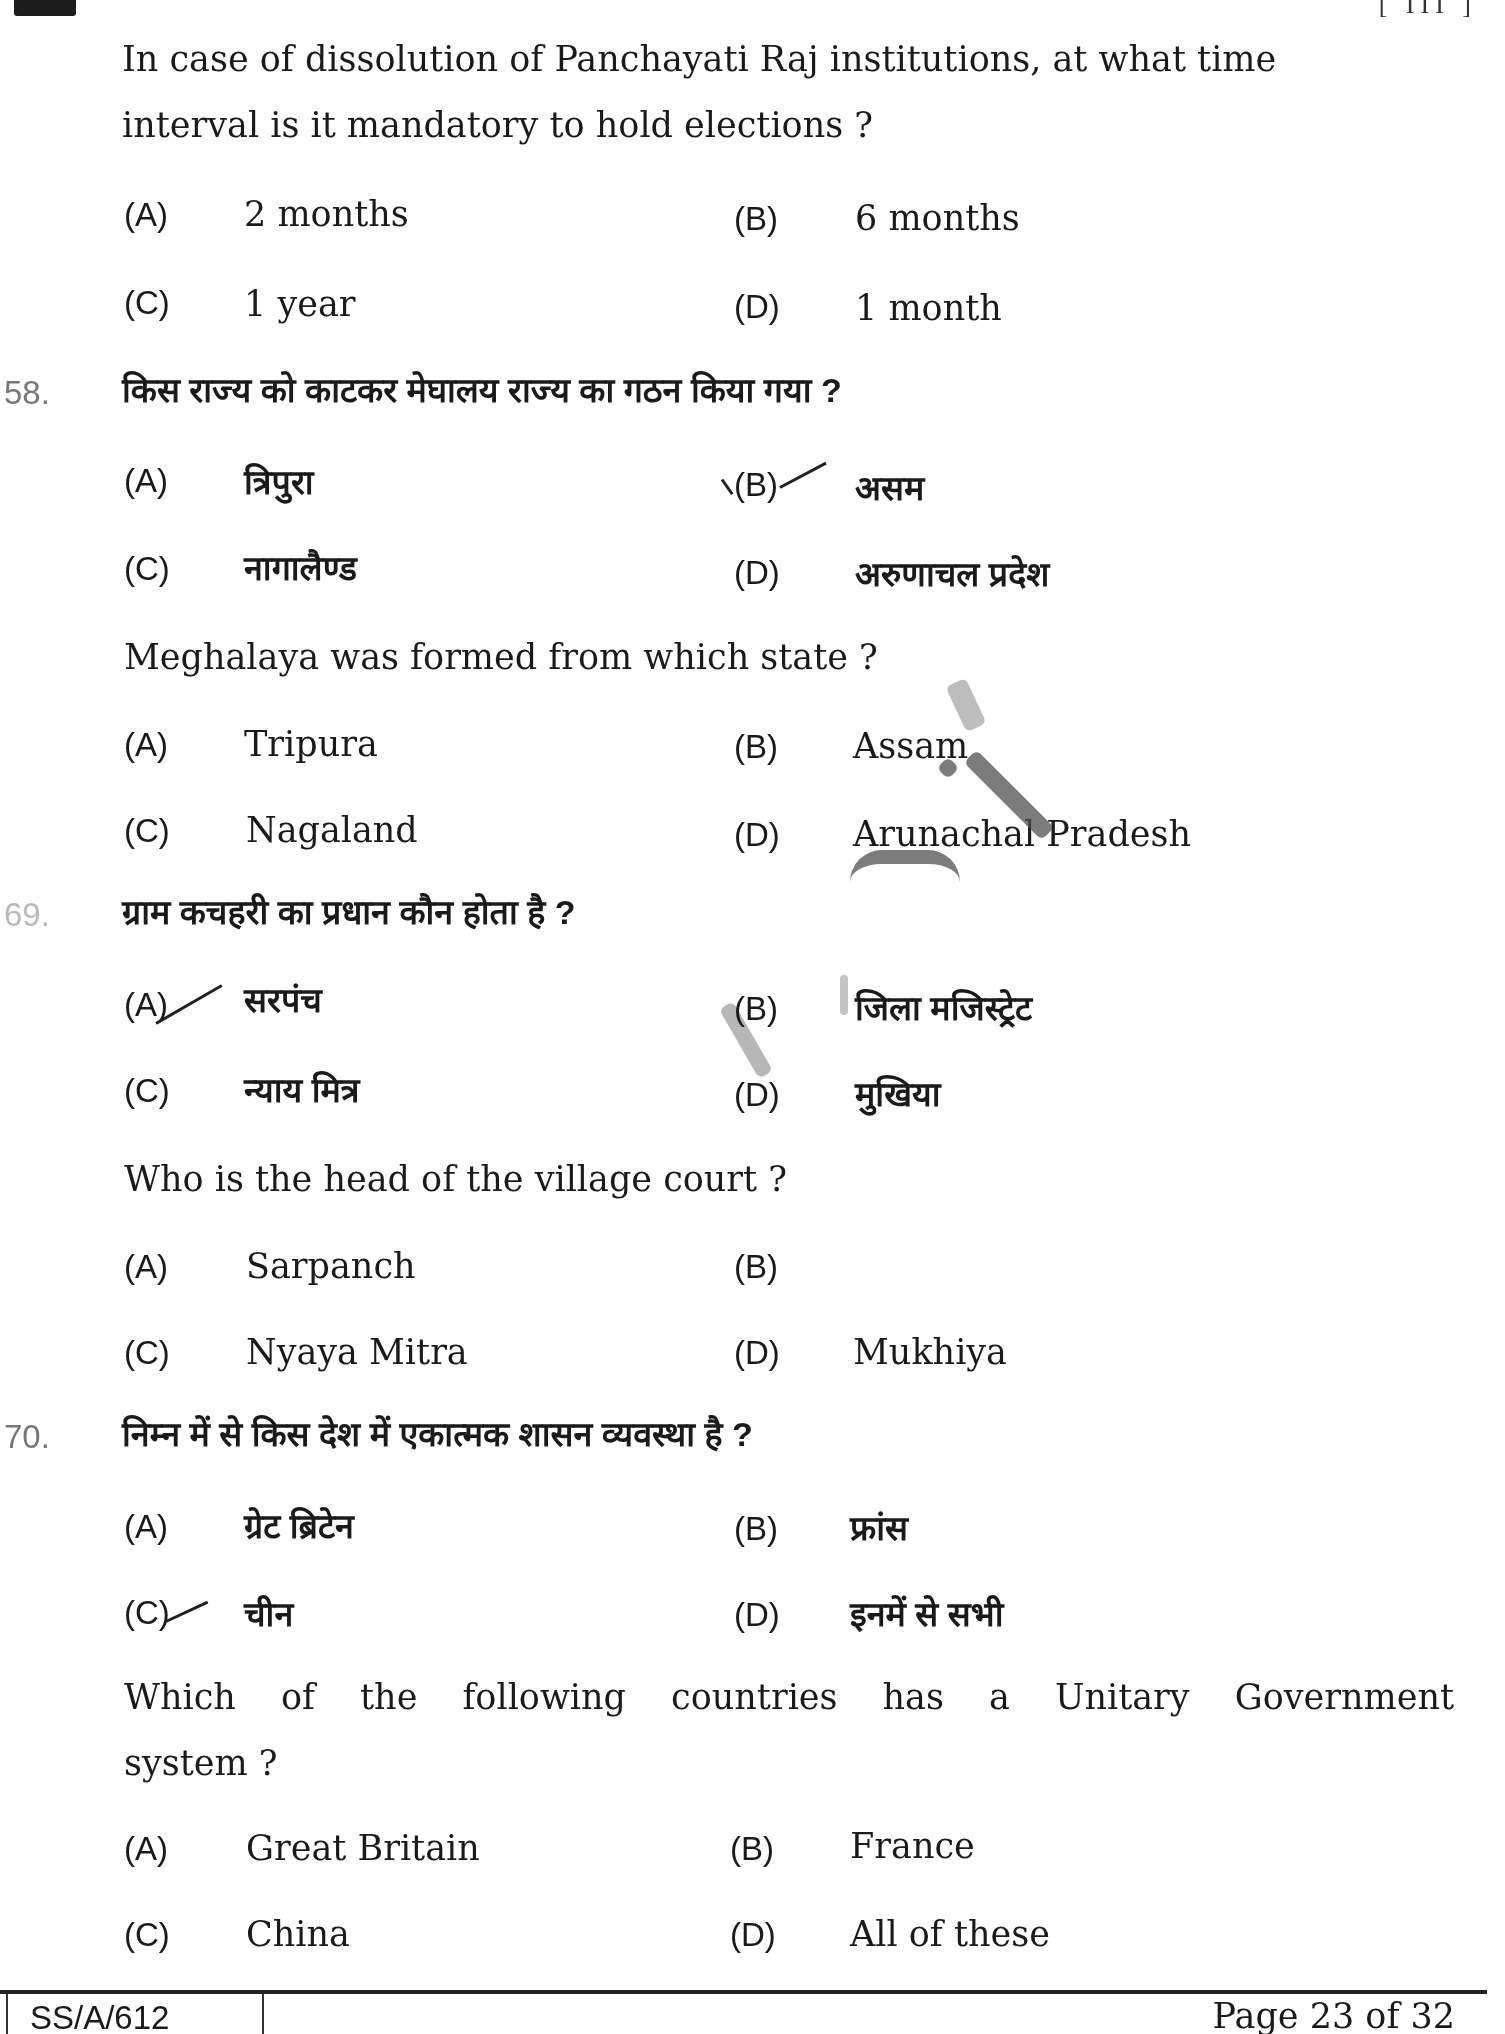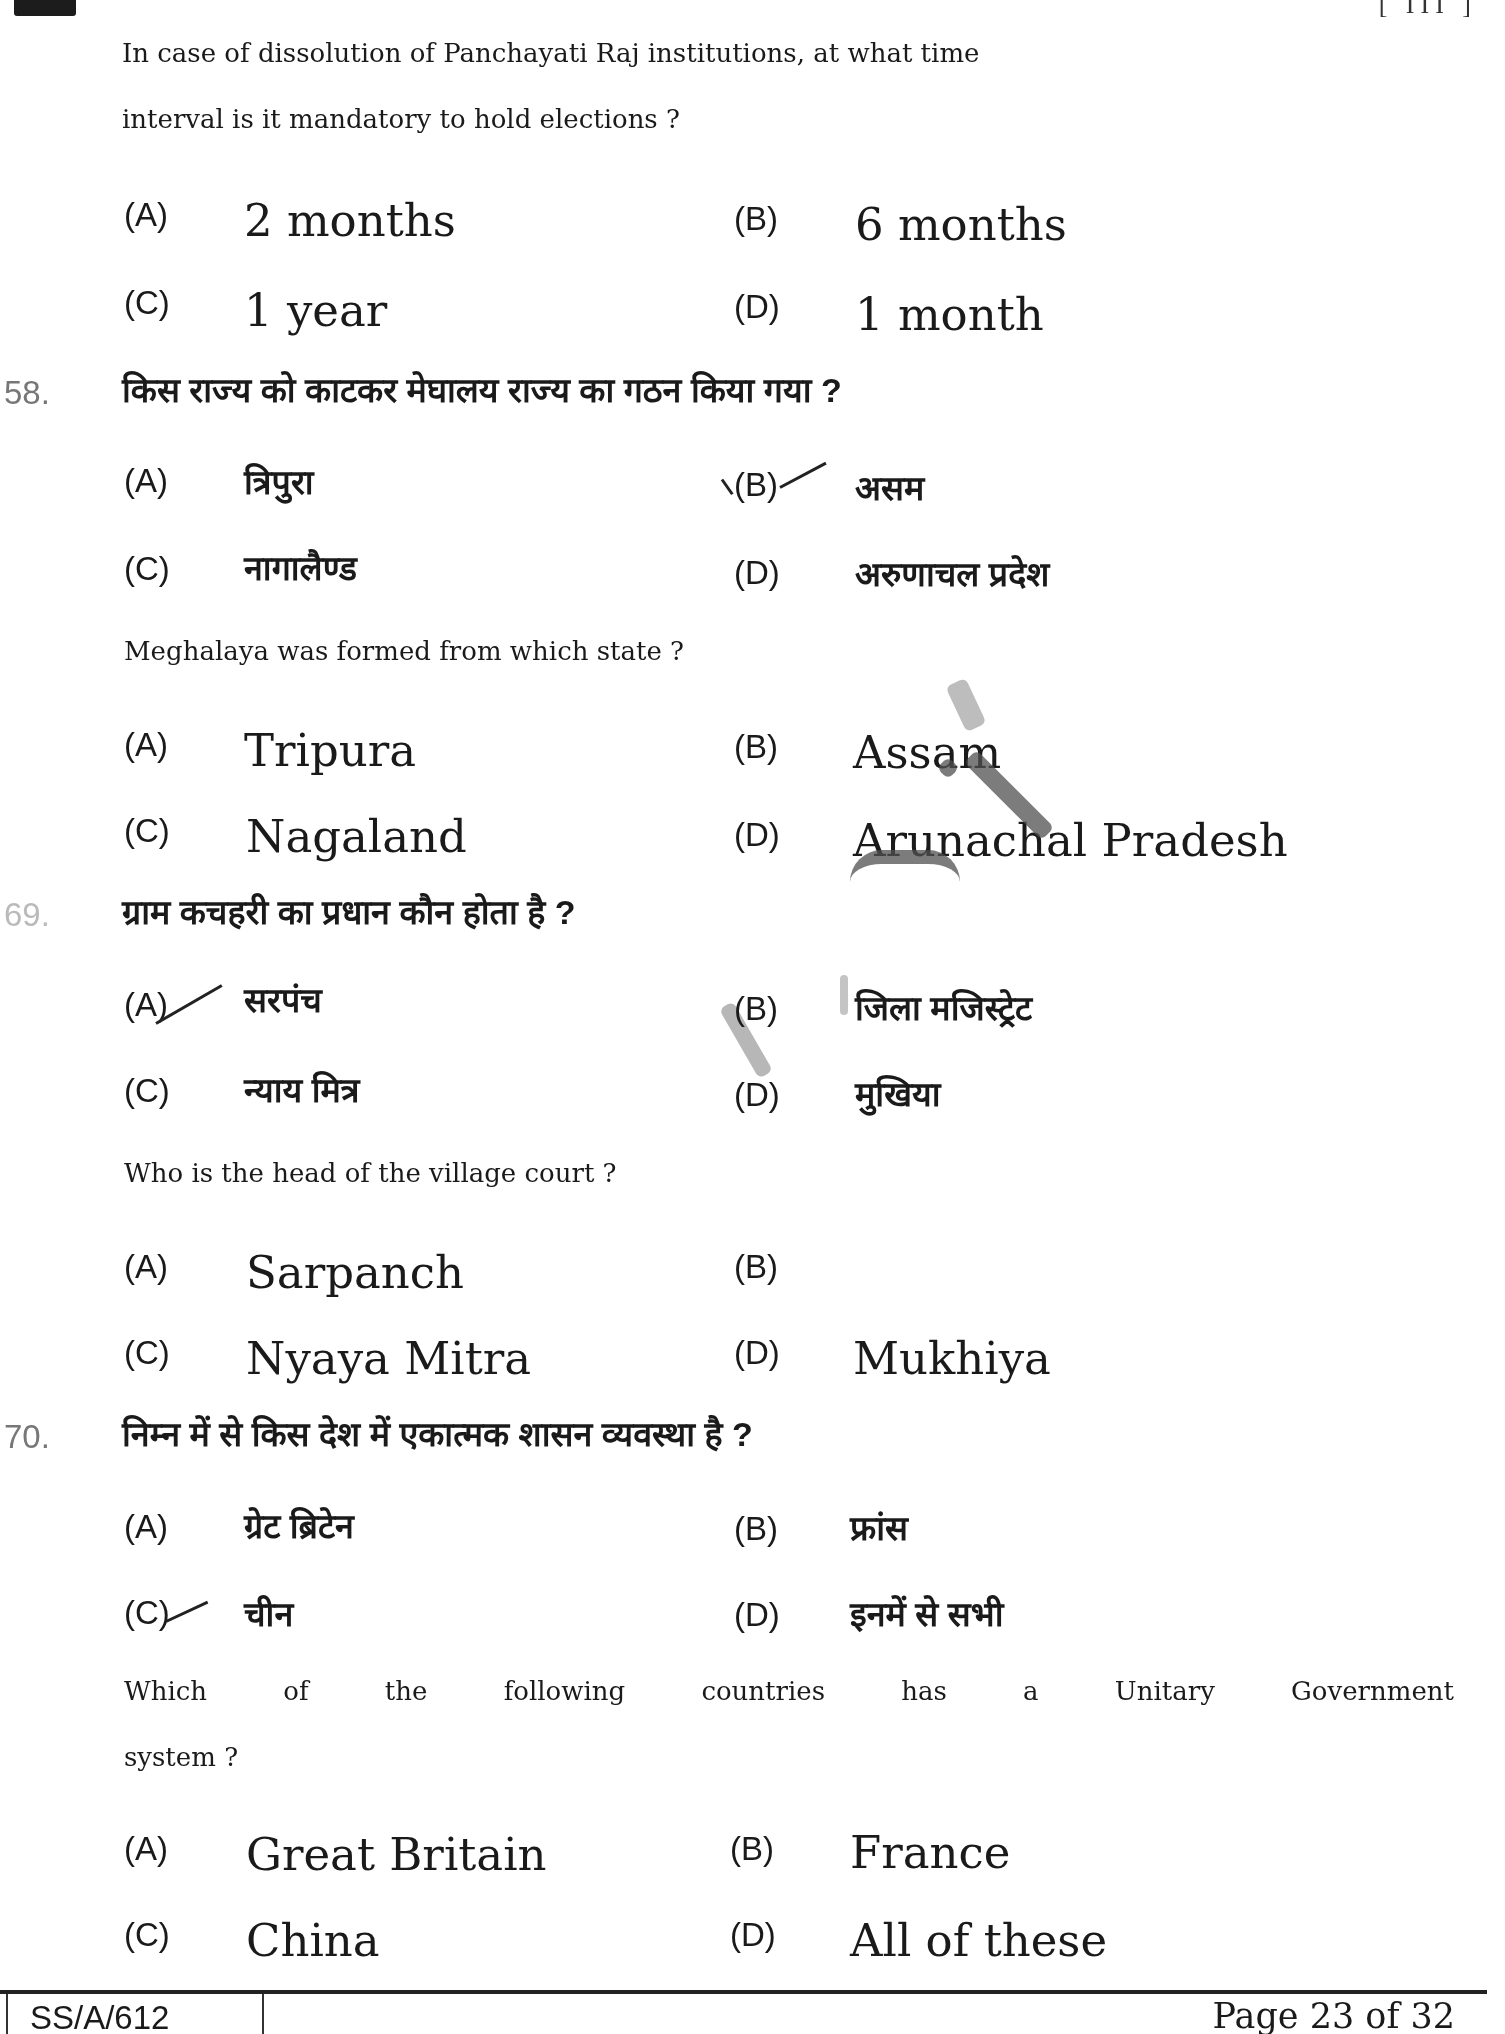--- a/index.html
+++ b/index.html
@@ -11,26 +11,26 @@
   .page { position: absolute; inset: 0; }
   .corner-mark {
     position: absolute; left: 14px; top: 0; width: 62px; height: 16px;
     background: #1c1c1c; border-radius: 0 0 3px 3px;
   }
   .page-code {
     position: absolute; right: 28px; top: -10px; font-size: 26px; letter-spacing: 6px; color: #333;
     font-family: "Liberation Serif", serif;
   }
   .line {
-    position: absolute; font-size: 26px; line-height: 1.2; white-space: nowrap;
+    position: absolute; font-size: 35px; line-height: 1.2; white-space: nowrap;
   }
   .hi { font-family: "Liberation Sans", "DejaVu Sans", sans-serif; font-size: 34px; font-weight: bold; }
   .num { position: absolute; font-family: "Liberation Sans", sans-serif; font-size: 33px; color: #777; }
   .opt-label { position: absolute; font-family: "Liberation Sans", sans-serif; font-size: 33px; }
-  .opt-text { position: absolute; font-size: 45px; white-space: nowrap; }
+  .opt-text { position: absolute; font-size: 35px; white-space: nowrap; }
   .opt-text.hi { font-size: 34px; }
   .justify { width: 1330px; text-align: justify; text-align-last: justify; }
   .tick { position: absolute; border-bottom: 3px solid #222; transform-origin: left center; }
   .wm { position: absolute; background: rgba(80,80,80,0.75); border-radius: 6px; }
   .footer-rule { position: absolute; left: 0; right: 18px; top: 1990px; height: 4px; background: #222; }
   .footer-code {
     position: absolute; left: 6px; top: 1994px; width: 258px; height: 44px;
     border-left: 2px solid #333; border-right: 2px solid #333;
     font-family: "Liberation Sans", sans-serif; font-size: 33px; padding-left: 22px; box-sizing: border-box; line-height: 48px;
   }

